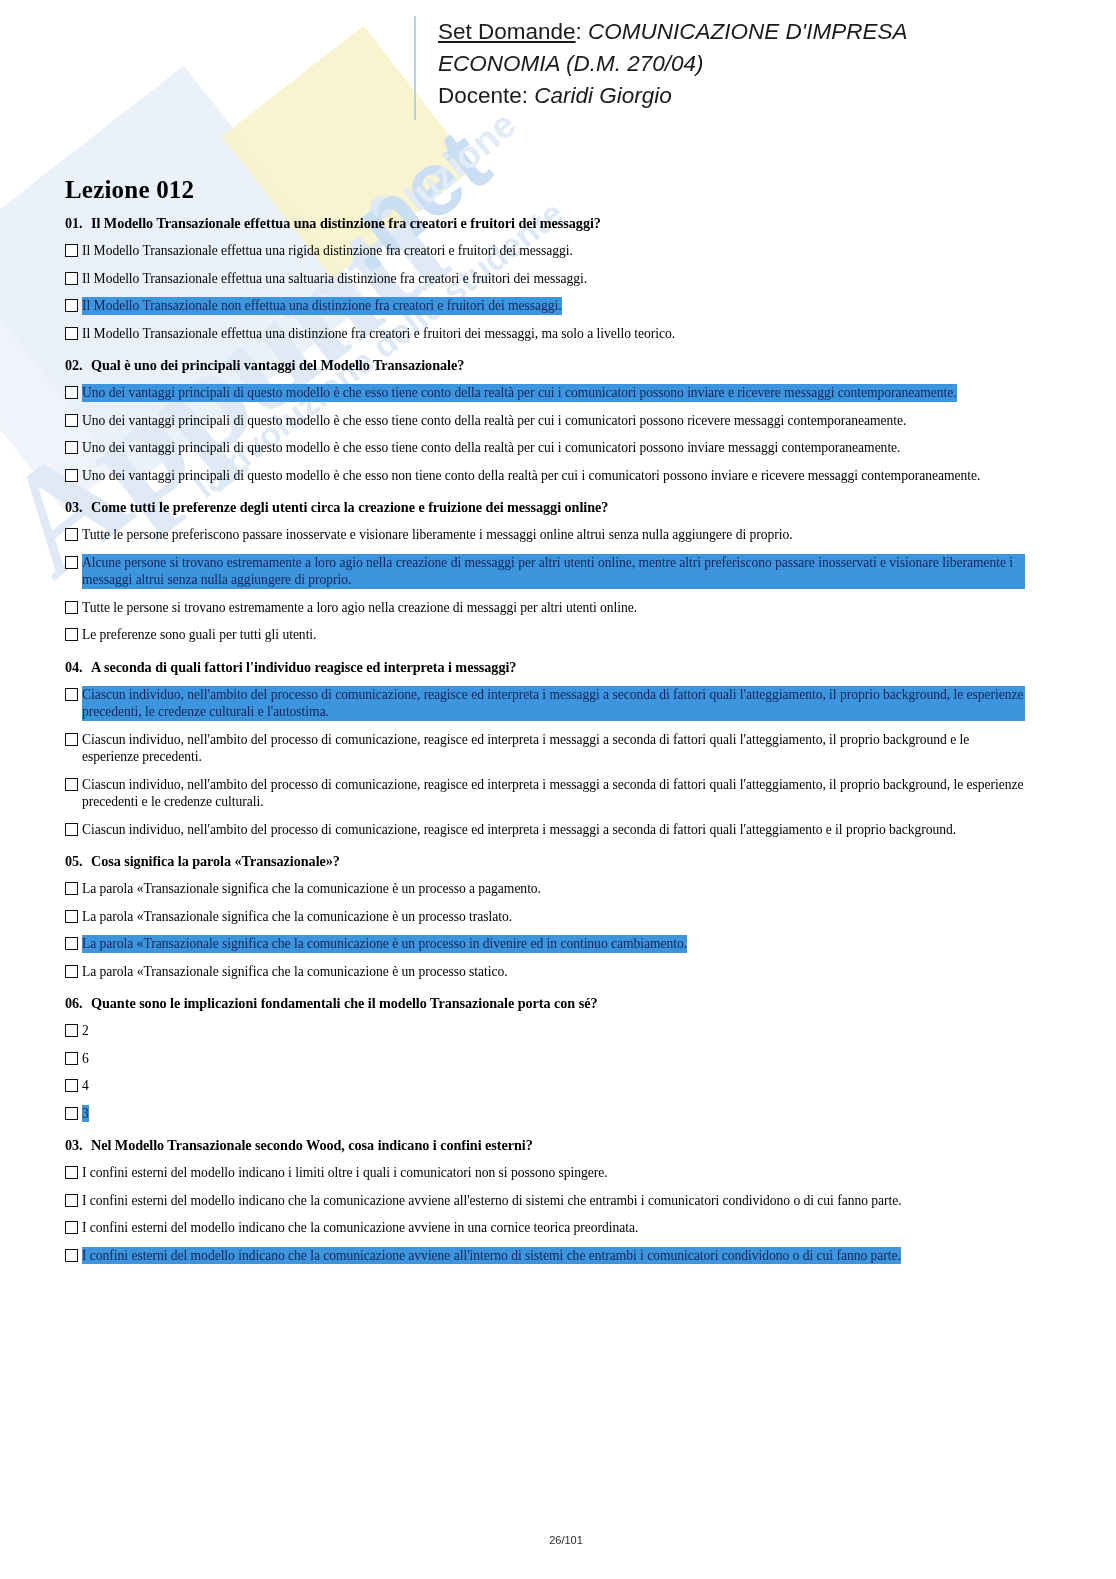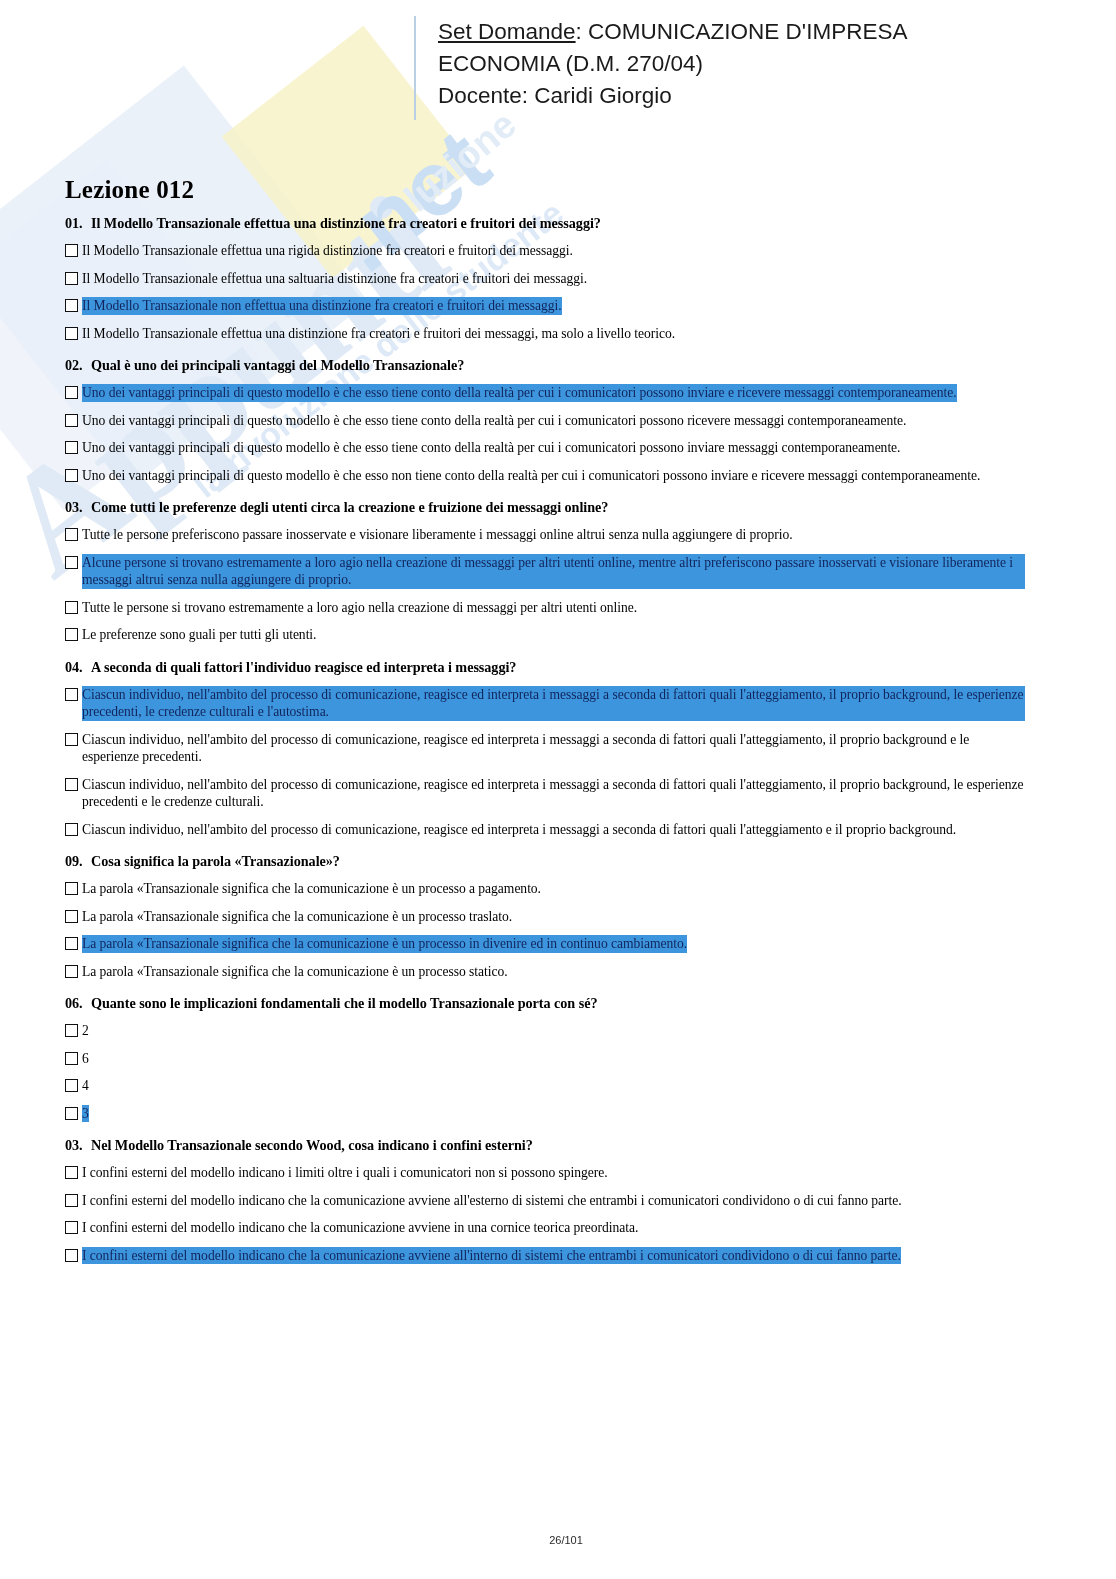--- a/index.html
+++ b/index.html
@@ -108,21 +108,21 @@
     height: 104px;
   }
   .doc-header .hline {
     font-family: "Liberation Sans", "DejaVu Sans", sans-serif;
     font-size: 22.5px;
     line-height: 32px;
     white-space: nowrap;
     color: #1a1a1a;
   }
   .hl-label { text-decoration: underline; }
-  .hl-value { }
+  .hl-value { font-style: italic; }
 
   
   .content {
     position: absolute;
     left: 0;
     top: 0;
     width: 1116px;
     z-index: 2;
   }
   .lesson-title {
@@ -301,21 +301,21 @@
           <div class="option">
             <span class="cbox"></span>
             <span class="opt-text">Ciascun individuo, nell'ambito del processo di comunicazione, reagisce ed interpreta i messaggi a seconda di fattori quali l'atteggiamento, il proprio background, le esperienze precedenti e le credenze culturali.</span>
           </div>
           <div class="option">
             <span class="cbox"></span>
             <span class="opt-text">Ciascun individuo, nell'ambito del processo di comunicazione, reagisce ed interpreta i messaggi a seconda di fattori quali l'atteggiamento e il proprio background.</span>
           </div>
         </div>
         <div class="question">
-          <div class="q-head"><span class="q-num">09.</span><span>Cosa significa la parola «Transazionale»?</span></div>
+          <div class="q-head"><span class="q-num">05.</span><span>Cosa significa la parola «Transazionale»?</span></div>
           <div class="option">
             <span class="cbox"></span>
             <span class="opt-text">La parola «Transazionale   significa che la comunicazione è un processo a pagamento.</span>
           </div>
           <div class="option">
             <span class="cbox"></span>
             <span class="opt-text">La parola «Transazionale   significa che la comunicazione è un processo traslato.</span>
           </div>
           <div class="option highlighted">
             <span class="cbox"></span>

